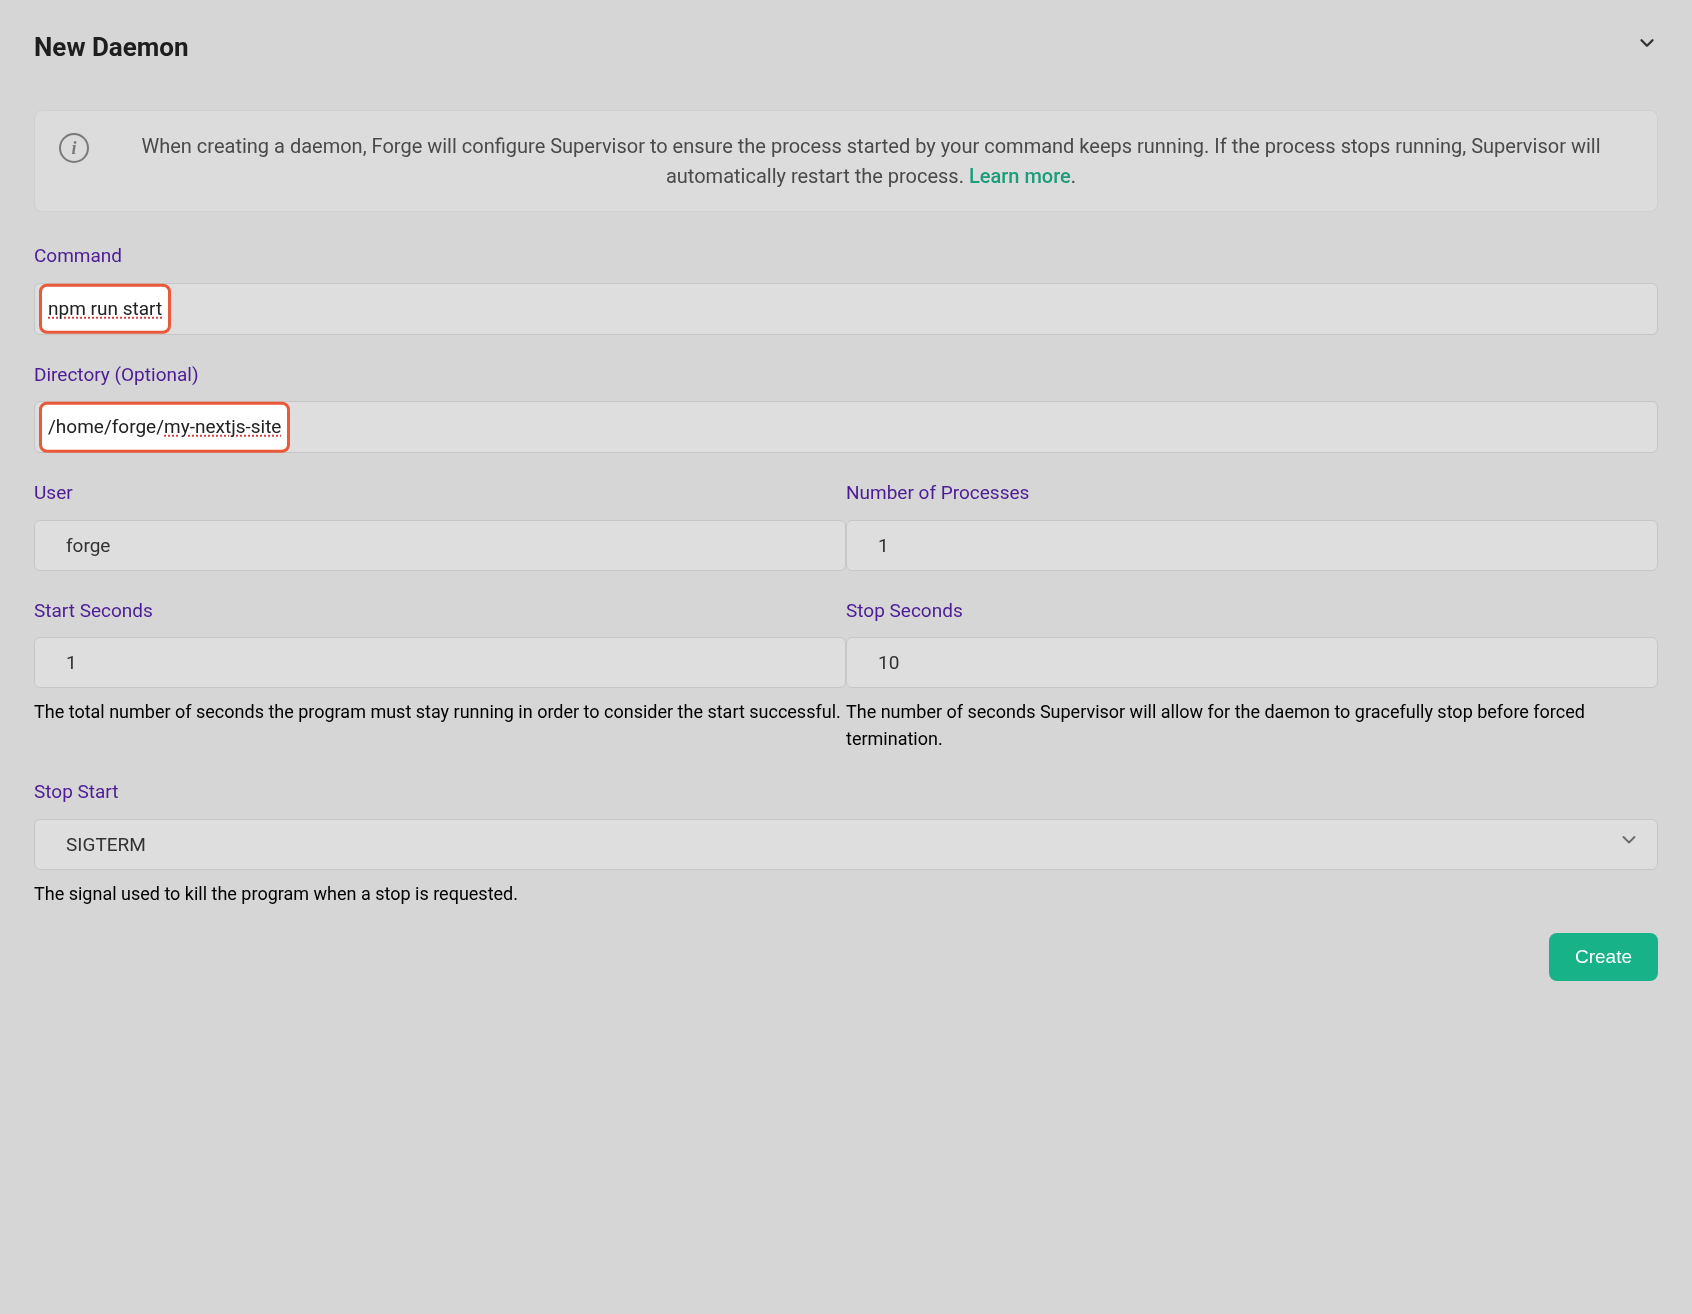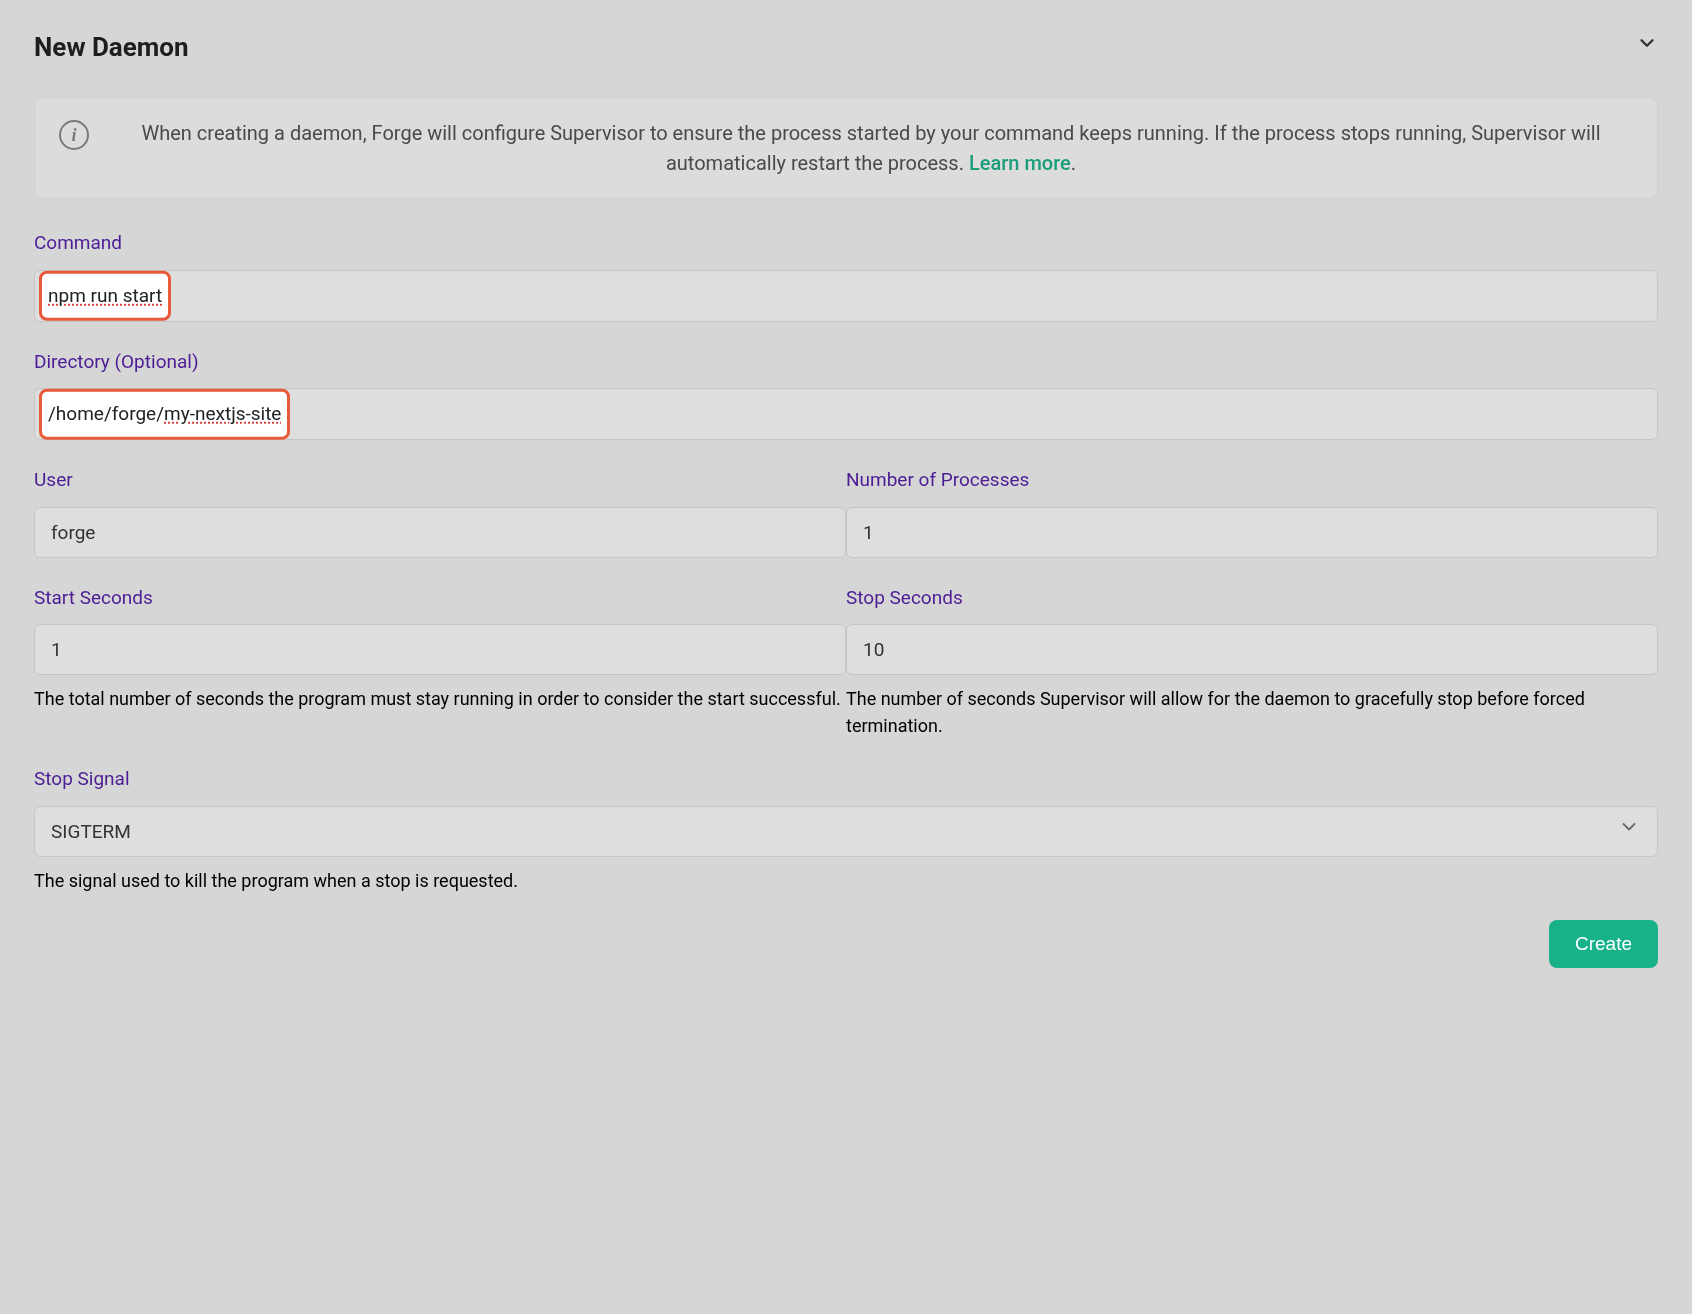--- a/index.html
+++ b/index.html
@@ -8,21 +8,21 @@
     font-family: -apple-system, BlinkMacSystemFont, "Segoe UI", Roboto, Helvetica, Arial, sans-serif;
     color: #2a2a2a;
     padding: 28px 34px 40px 34px;
     font-size: 19px;
     line-height: 1.5;
   }
   .header {
     display: flex;
     justify-content: space-between;
     align-items: center;
-    margin-bottom: 30px;
+    margin-bottom: 43px;
   }
   .header h1 {
     font-size: 26px;
     font-weight: 700;
     color: #1e1e1e;
   }
   .chev { color: #313131; }
   .info-box {
     background: #dcdcdc;
     border: 1px solid #d0d0d0;
@@ -56,21 +56,21 @@
     display: block;
     color: #4c1d95;
     font-size: 19px;
     margin-bottom: 12px;
   }
   .input {
     width: 100%;
     background: #dedede;
     border: 1px solid #c6c6c6;
     border-radius: 6px;
-    padding: 13px 16px;
+    padding: 13px 31px;
     font-size: 19px;
     color: #333;
     font-family: inherit;
   }
   .highlight-wrap {
     display: inline-block;
     background: #fff;
     border: 3px solid #e95a3b;
     border-radius: 8px;
     padding: 8px 6px;
@@ -186,21 +186,21 @@
     <p class="help-text">The total number of seconds the program must stay running in order to consider the start successful.</p>
   </div>
   <div class="field">
     <label class="field-label">Stop Seconds</label>
     <input class="input" value="10" style="">
     <p class="help-text">The number of seconds Supervisor will allow for the daemon to gracefully stop before forced termination.</p>
   </div>
 </div>
 
 <div class="field">
-  <label class="field-label">Stop Signal</label>
+  <label class="field-label">Stop Start</label>
   <div class="select-wrap">
     <input class="input" readonly="" value="SIGTERM" style="">
     <span class="select-chev">
       <svg class="chev-svg" viewBox="0 0 24 24" fill="none" stroke="currentColor" stroke-width="2" stroke-linecap="round" stroke-linejoin="round">
           <polyline points="6 9 12 15 18 9"></polyline>
         </svg>
     </span>
   </div>
   <p class="help-text">The signal used to kill the program when a stop is requested.</p>
 </div>

